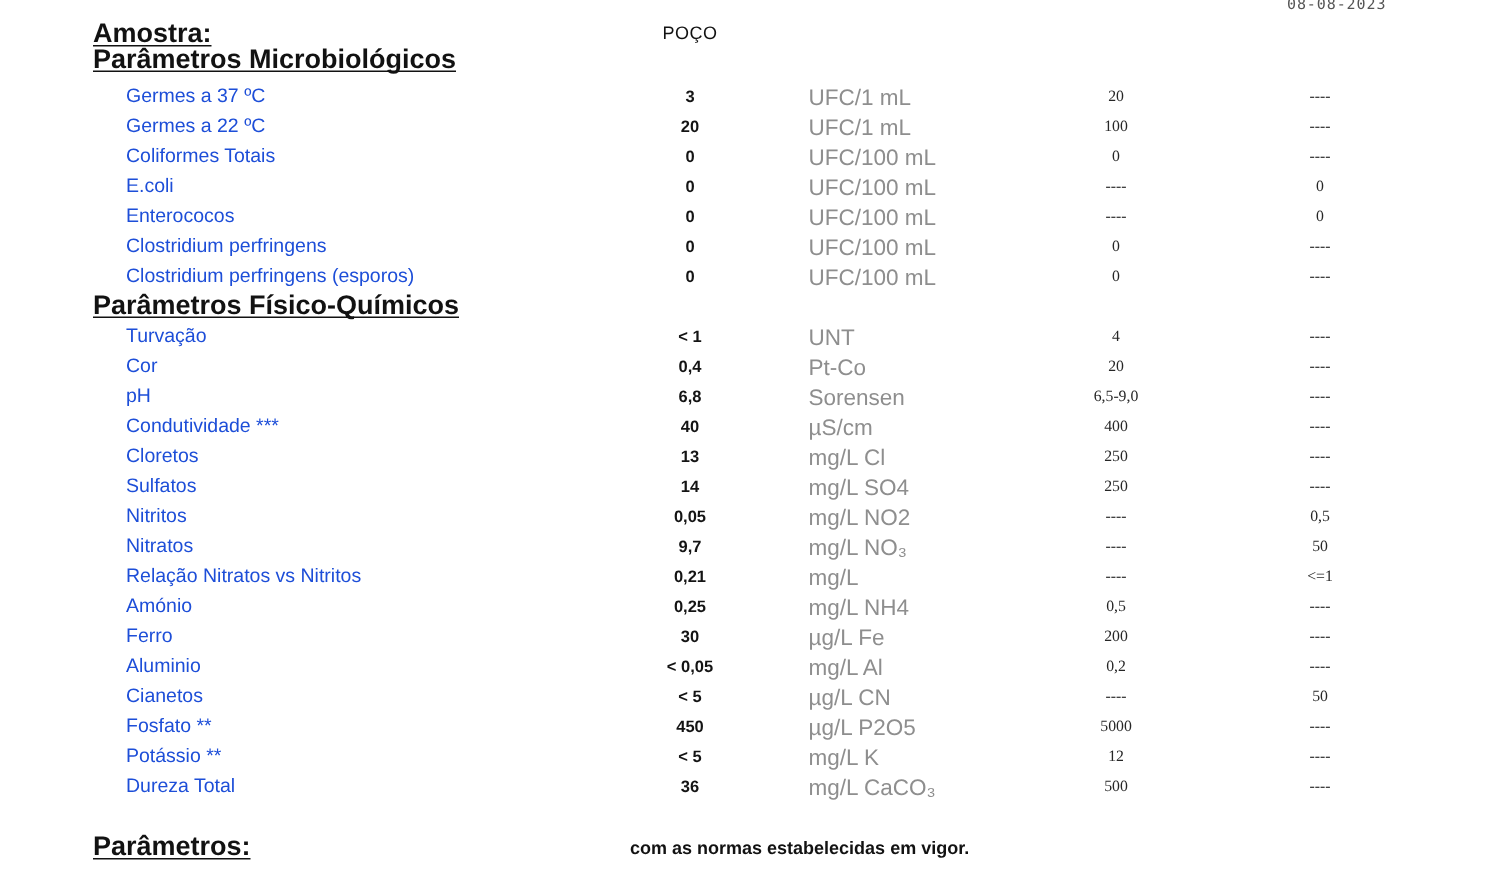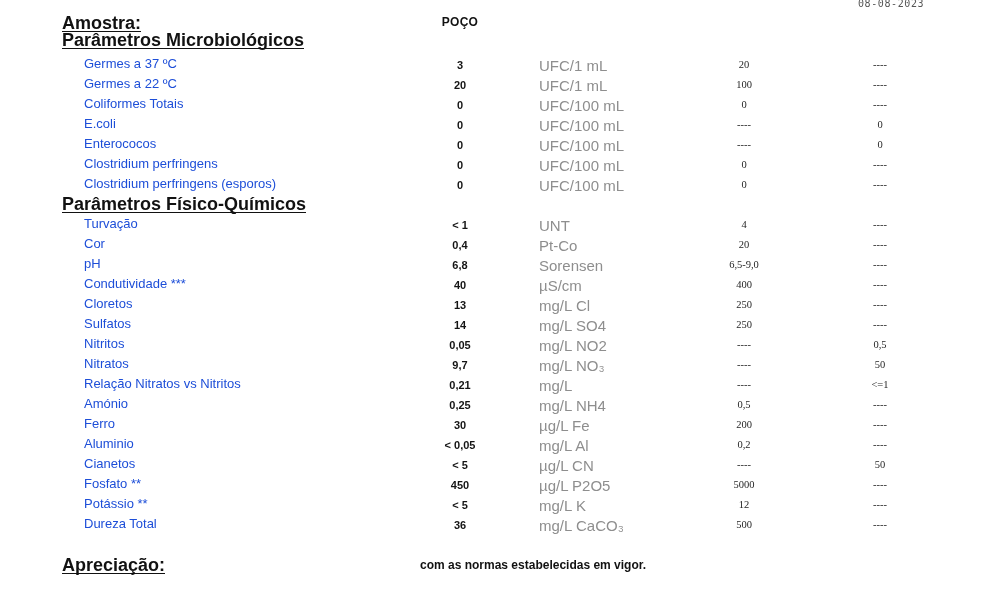--- a/index.html
+++ b/index.html
@@ -13,21 +13,21 @@
     font-family:"DejaVu Sans Mono",monospace;font-size:10px;color:#555;
     letter-spacing:0.6px;white-space:nowrap;
   }
   .hdr{
     font-weight:bold;font-size:18px;color:#121212;line-height:14px;
     display:inline-block;border-bottom:1.5px solid #121212;padding-bottom:1px;
     white-space:nowrap;
   }
   .sample-val{
     position:absolute;left:400px;width:120px;text-align:center;
-    font-size:12px;font-weight:bold;color:#121212;letter-spacing:0.3px;
+    font-size:12px;font-weight:normal;color:#121212;letter-spacing:0.3px;
   }
   .row{position:absolute;left:0;width:996px;height:20px;}
   .param{
     position:absolute;left:84px;top:2px;font-size:13px;color:#1d4ed8;
     white-space:nowrap;line-height:14px;
   }
   .value{
     position:absolute;left:400px;top:4px;width:120px;text-align:center;
     font-size:11px;font-weight:bold;color:#141414;line-height:12px;white-space:nowrap;
   }
@@ -217,17 +217,17 @@
     <div class="row" style="top: 515px;">
       <span class="param">Dureza Total</span>
       <span class="value">36</span>
       <span class="unit">mg/L CaCO₃</span>
       <span class="limit1">500</span>
       <span class="limit2">----</span>
     </div>
   </div>
 
 <div class="abs" style="left:62px;top:557px;">
-  <span class="hdr">Apreciação:</span>
+  <span class="hdr">Parâmetros:</span>
 </div>
 <div class="appr-text">
   <div>com as normas estabelecidas em vigor.</div>
 </div>
 
 </body></html>

